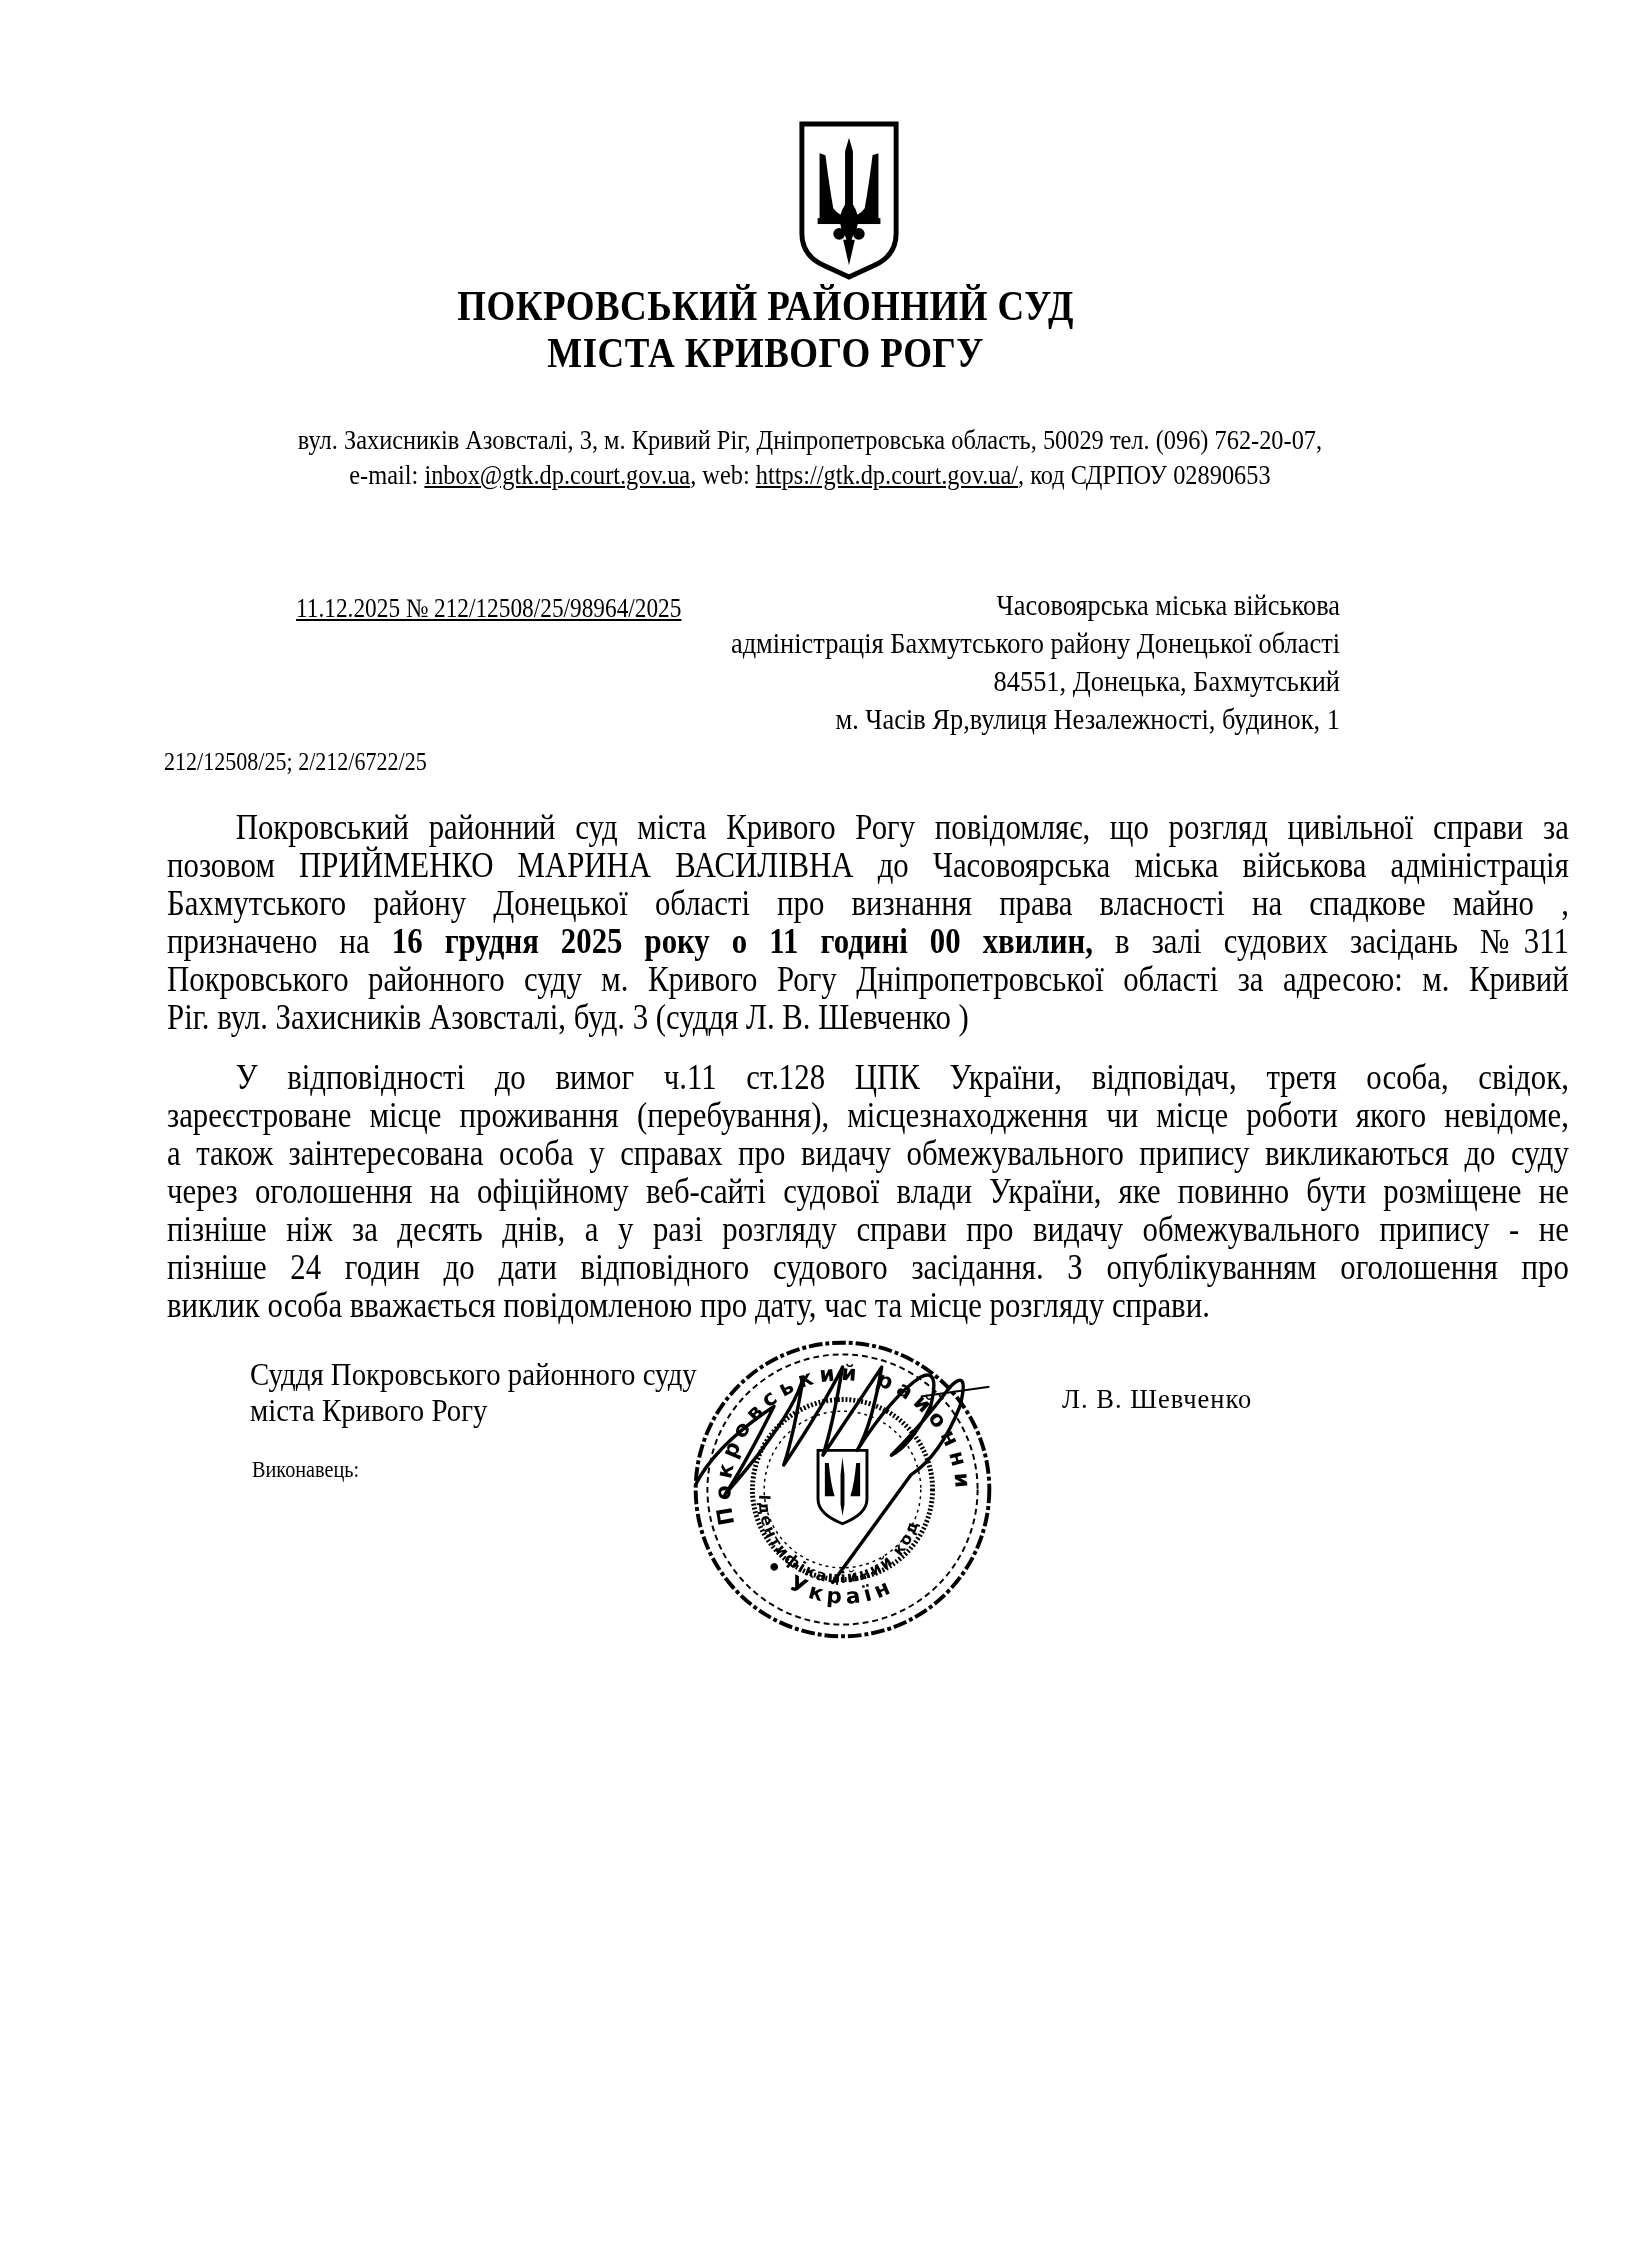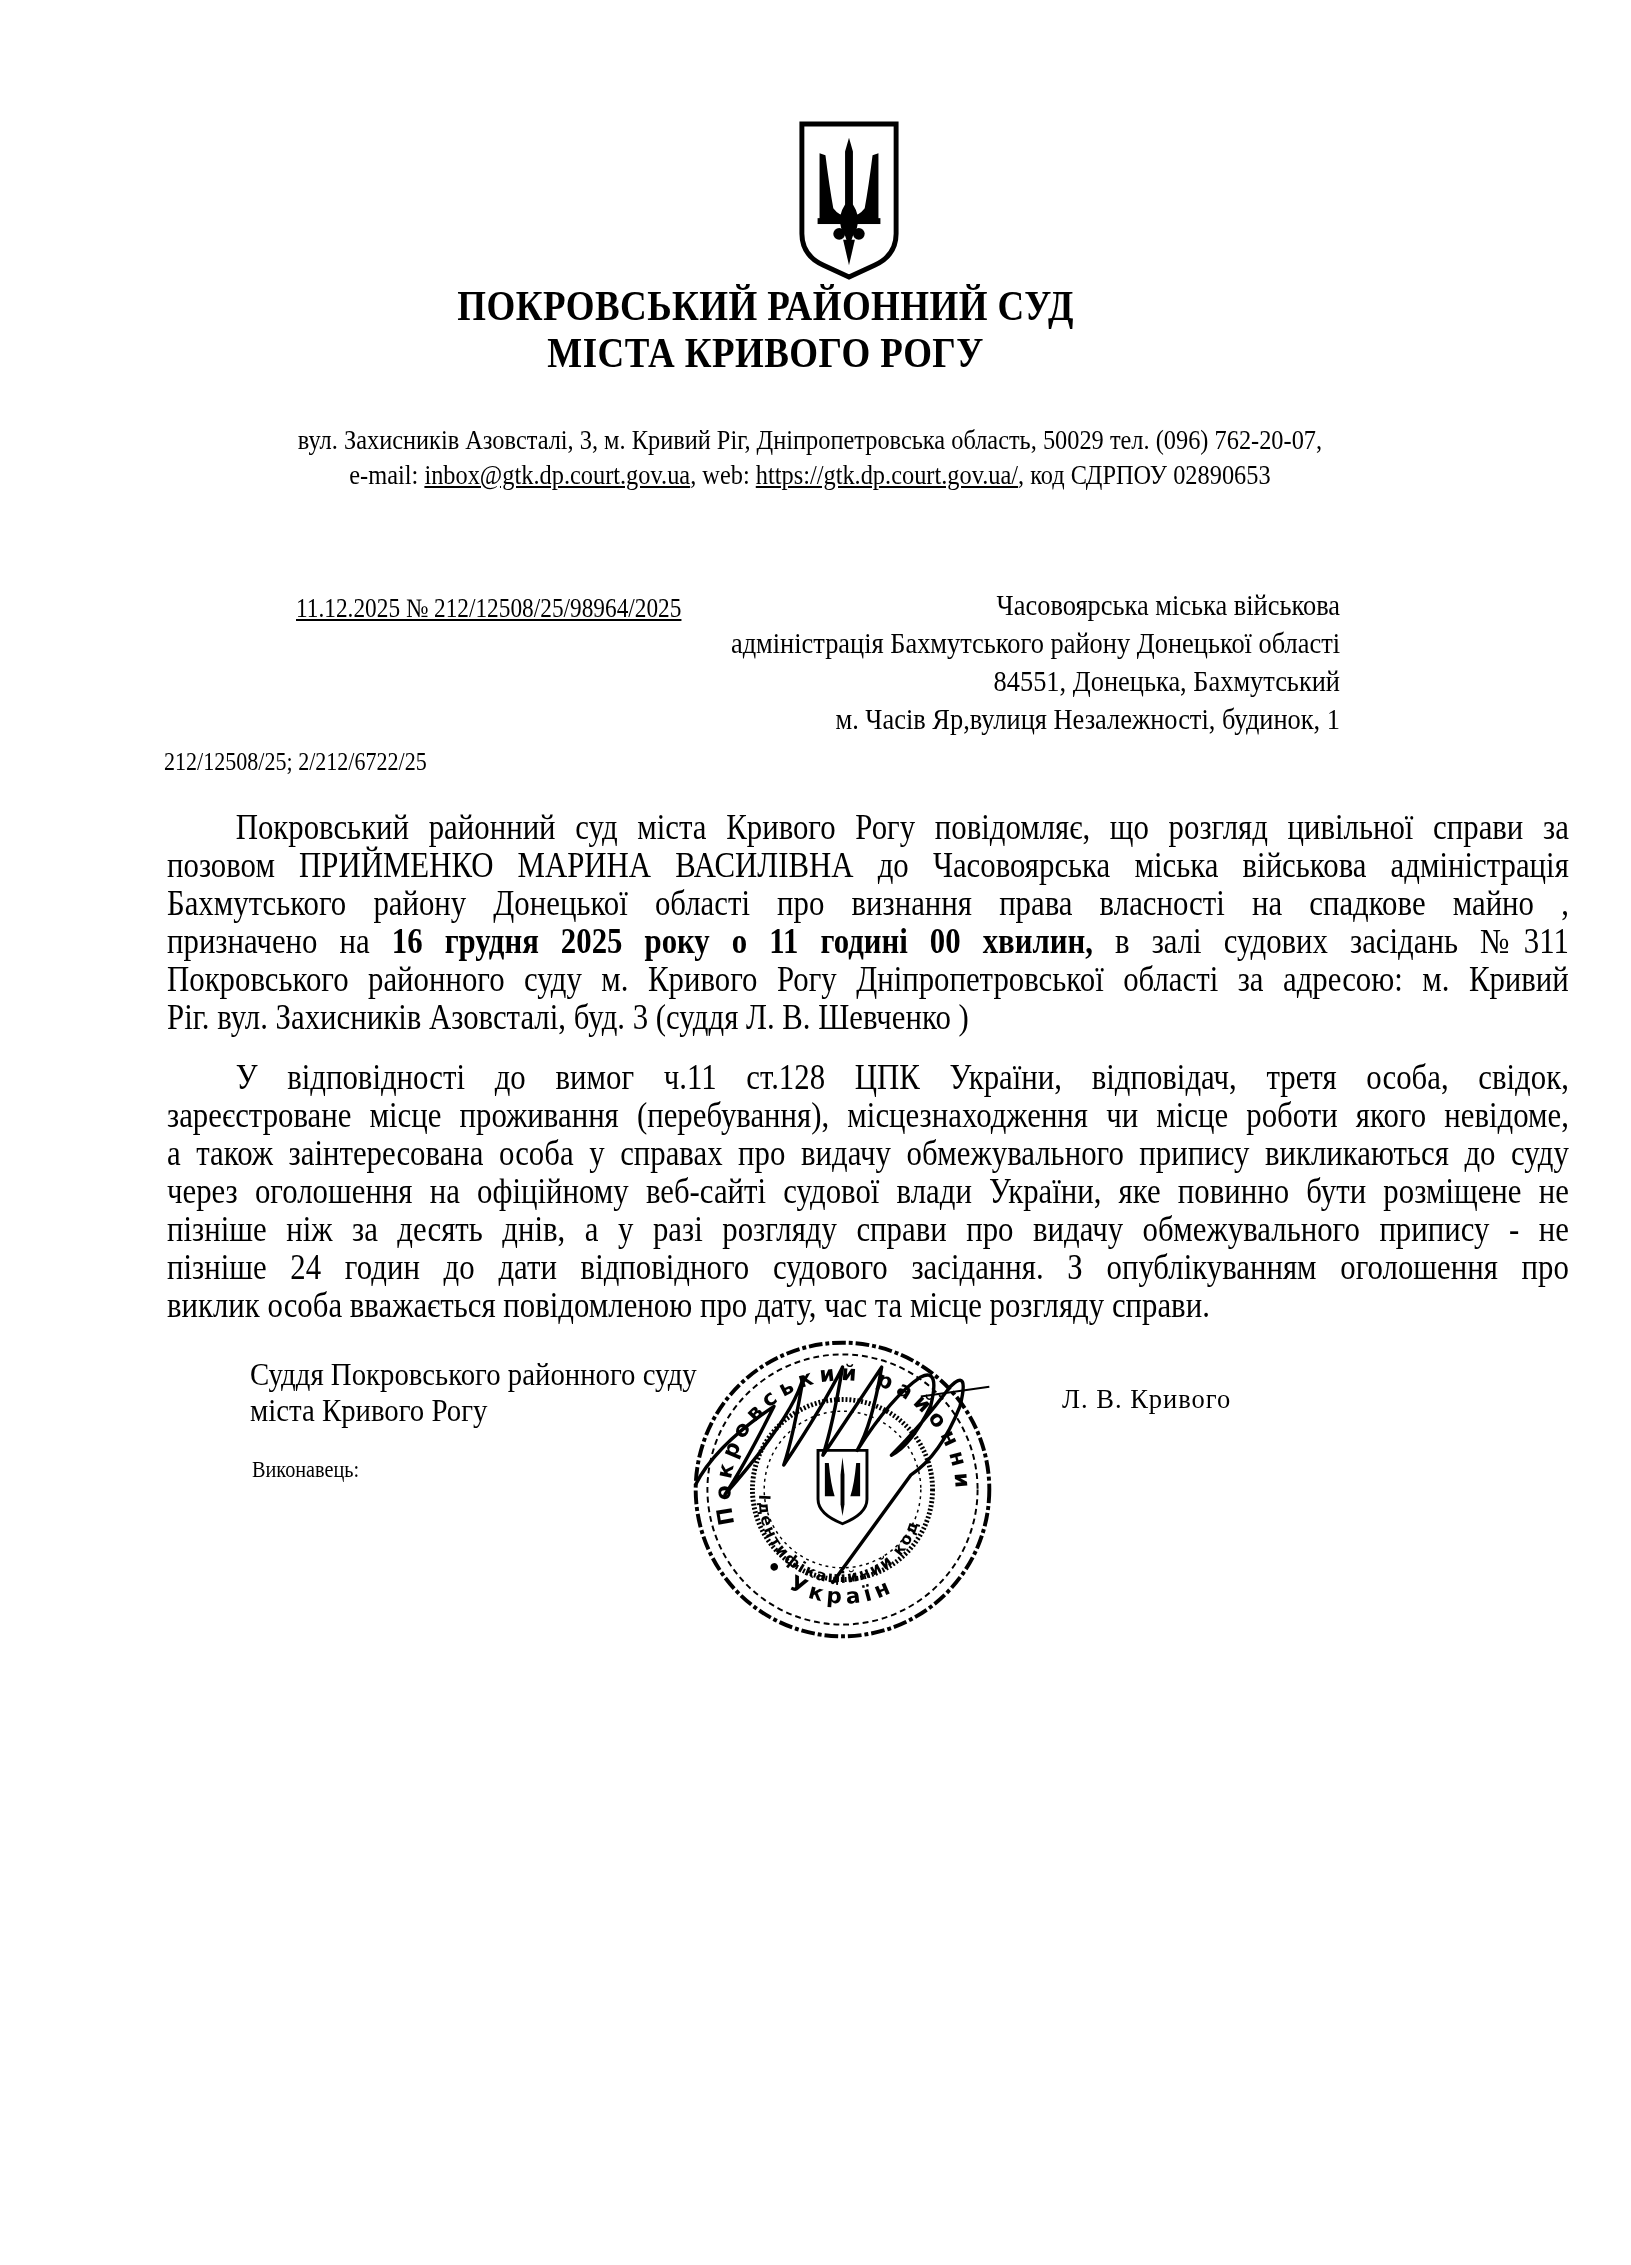--- a/index.html
+++ b/index.html
@@ -215,21 +215,21 @@
     <span class="ln last">виклик особа вважається повідомленою про дату, час та місце розгляду справи.</span>
   </div>
 
   <div class="sig-block">
     <span class="ln">Суддя  Покровського районного суду</span>
     <span class="ln">міста Кривого Рогу</span>
   </div>
 
   <div class="executor">Виконавець:</div>
 
-  <div class="judge-name">Л. В. Кривого</div>
+  <div class="judge-name">Л. В. Шевченко</div>
 
   <svg class="stamp" viewBox="0 0 340 330">
     <defs>
       <path id="outerArc" d="M 60 200 A 115 115 0 1 1 285 180"></path>
       <path id="innerArc" d="M 85 170 A 82 82 0 0 0 250 185"></path>
       <path id="bottomArc" d="M 90 245 A 110 110 0 0 0 230 265"></path>
     </defs>
     <circle cx="170" cy="165" r="150" fill="none" stroke="#000" stroke-width="4" stroke-dasharray="14 3 4 3"></circle>
     <circle cx="170" cy="165" r="138" fill="none" stroke="#000" stroke-width="2" stroke-dasharray="6 4"></circle>
     <circle cx="170" cy="165" r="92" fill="none" stroke="#000" stroke-width="5" stroke-dasharray="2 2"></circle>

